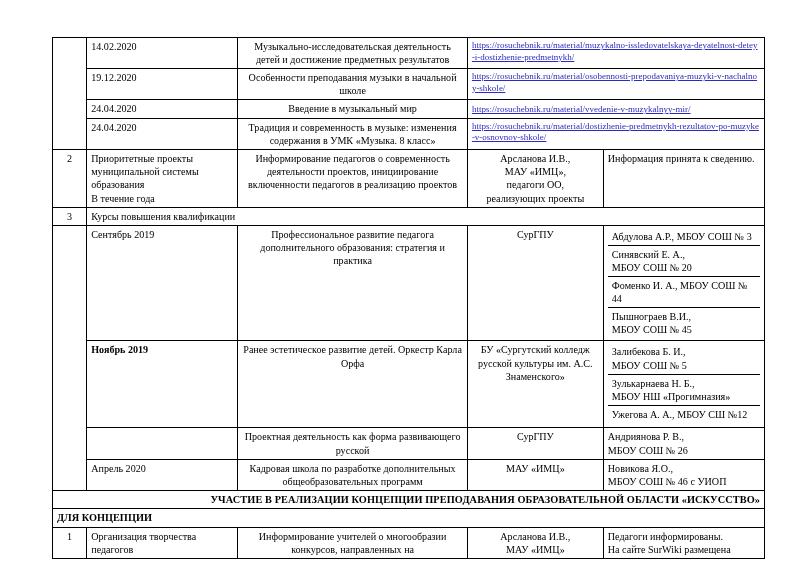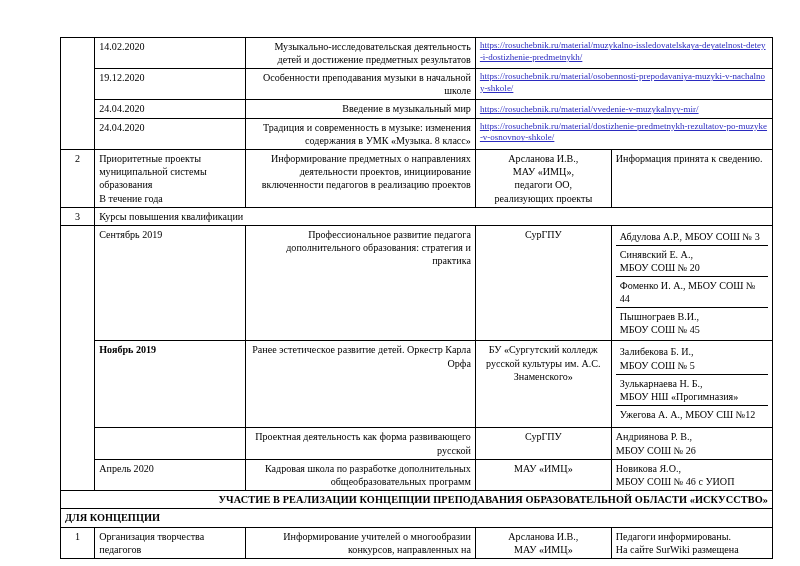--- a/index.html
+++ b/index.html
@@ -15,38 +15,38 @@
     overflow: hidden;
   }
   #page {
     position: relative;
     width: 800px;
     height: 566px;
     background: #ffffff;
   }
   table.doc-table {
     position: absolute;
-    left: 60px;
+    left: 52px;
     top: 37px;
     width: 713px;
     border-collapse: collapse;
     table-layout: fixed;
     font-size: 10.1px;
     line-height: 1.30;
   }
   table.doc-table td {
     border: 1px solid #000000;
     padding: 2px 4px 2px 4px;
     vertical-align: top;
     word-wrap: break-word;
     overflow-wrap: break-word;
   }
   .c-num  { width: 34px;  text-align: center; }
   .c-date { width: 150px; text-align: left; }
-  .c-desc { width: 228px; text-align: right; }
+  .c-desc { width: 228px; text-align: center; }
   .c-org  { width: 135px; text-align: center; margin-top: 48px; }
   .c-res  { width: 160px; text-align: left; }
 
   .link {
     color: #2b2bc0;
     text-decoration: underline;
     word-break: break-all;
     font-size: 9px;
     line-height: 1.28;
     display: inline-block;
@@ -137,21 +137,21 @@
         <td class="c-date">24.04.2020</td>
         <td class="c-desc">Традиция и современность в музыке: изменения содержания в УМК «Музыка. 8 класс»</td>
         <td class="linkcell" colspan="2">
           <a class="link" href="#">https://rosuchebnik.ru/material/dostizhenie-predmetnykh-rezultatov-po-muzyke-v-osnovnoy-shkole/</a>
         </td>
       </tr>
 
       <tr>
         <td class="c-num">2</td>
         <td class="c-date">Приоритетные проекты муниципальной системы образования<br>В течение года</td>
-        <td class="c-desc">Информирование предметных о направлениях деятельности проектов, инициирование включенности педагогов в реализацию проектов</td>
+        <td class="c-desc">Информирование педагогов о современность деятельности проектов, инициирование включенности педагогов в реализацию проектов</td>
         <td class="c-org">Арсланова И.В.,<br>МАУ «ИМЦ»,<br>педагоги ОО,<br>реализующих проекты</td>
         <td class="c-res">Информация принята к сведению.</td>
       </tr>
 
       <tr>
         <td class="c-num">3</td>
         <td colspan="4">Курсы повышения квалификации</td>
       </tr>
 
       <tr>

